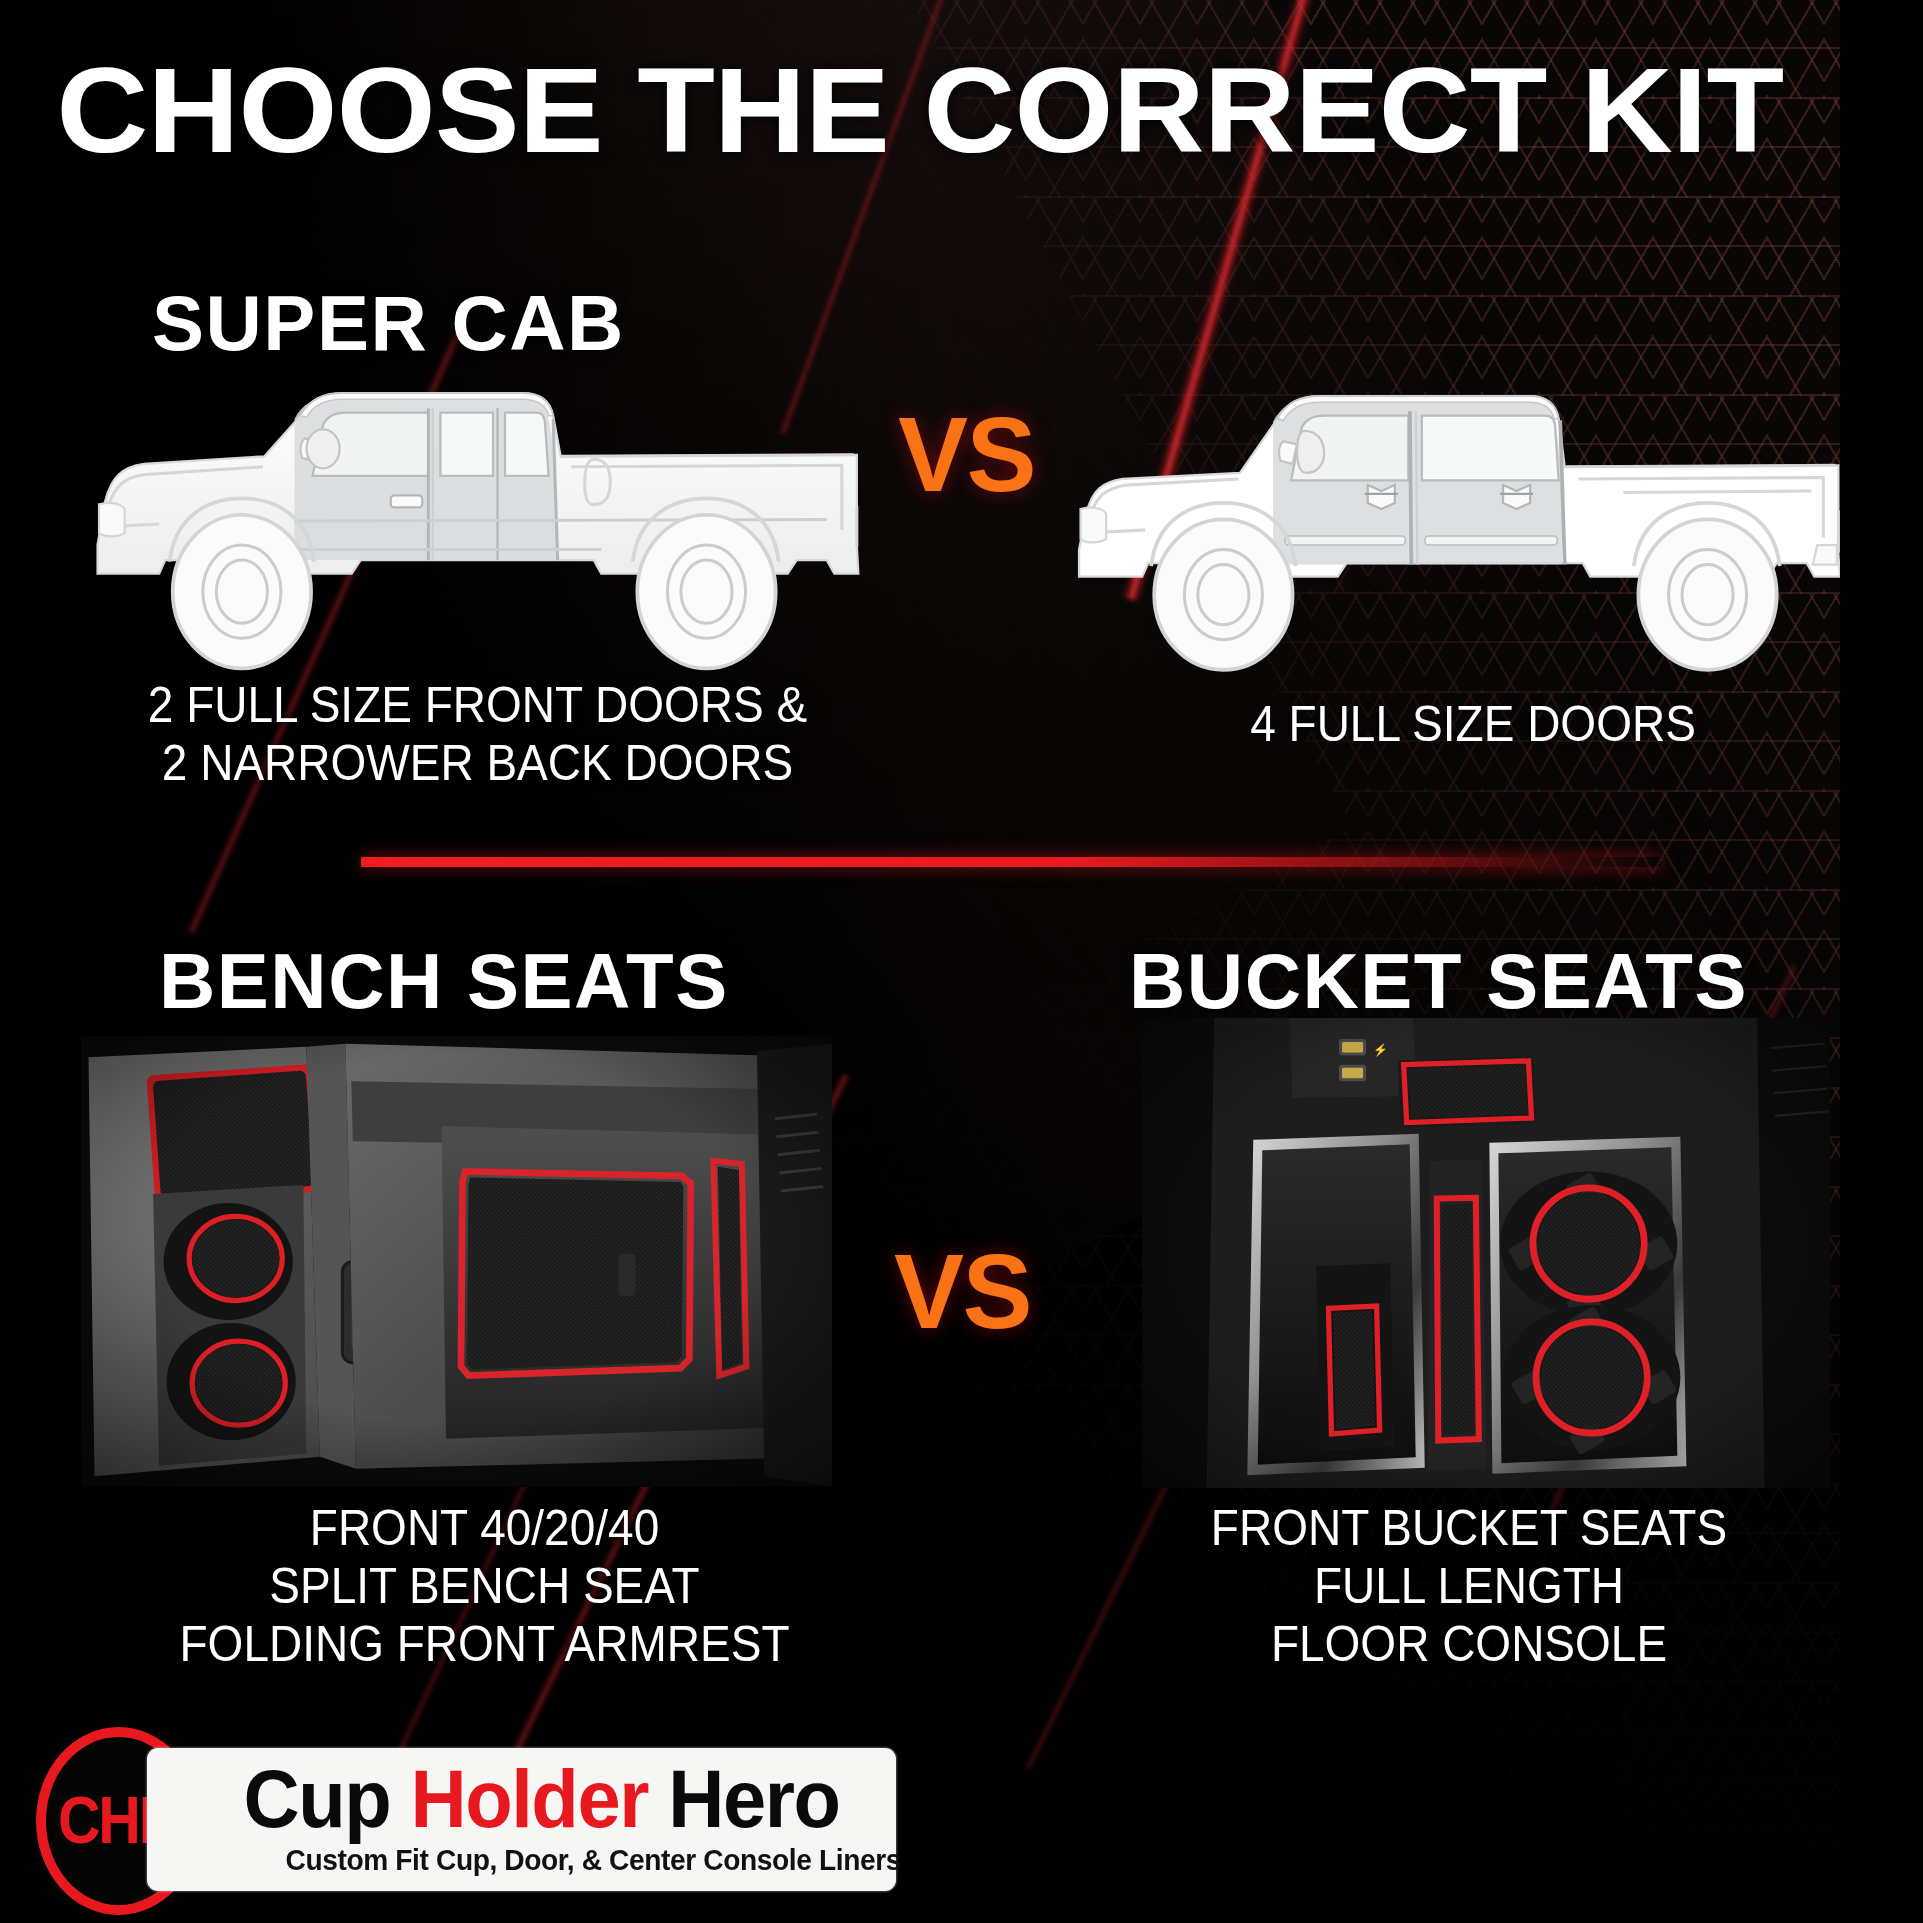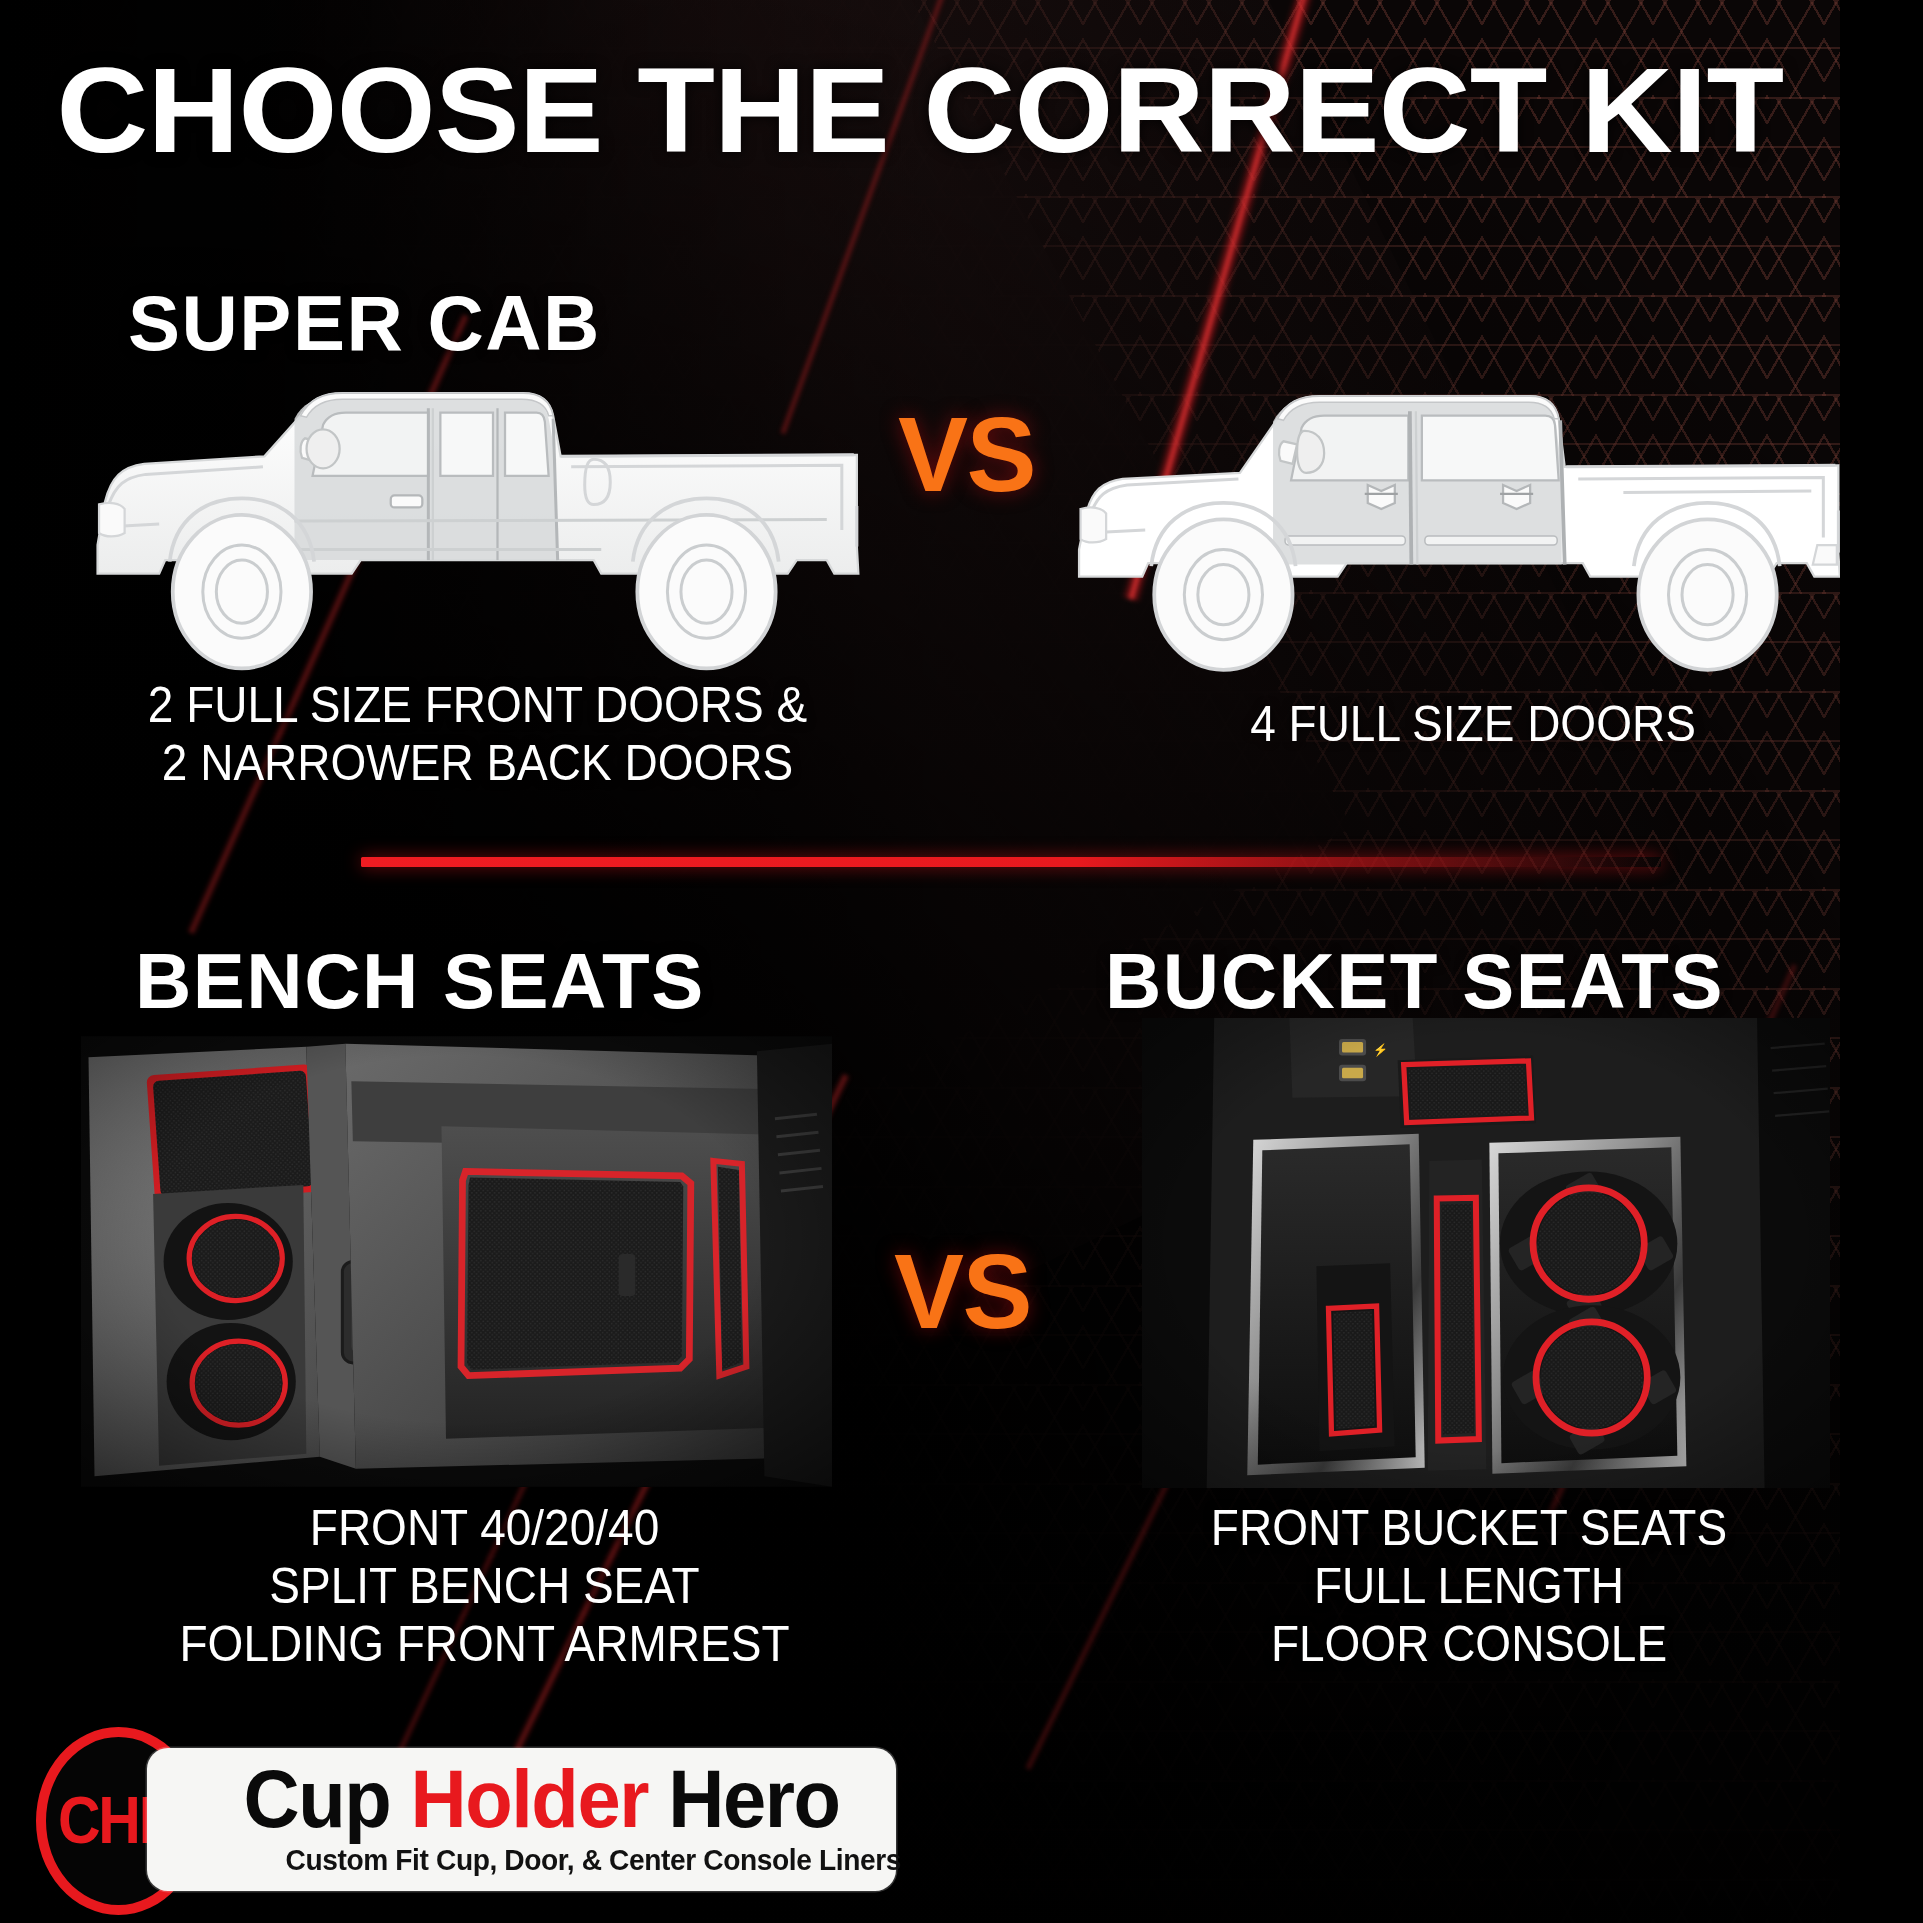--- a/index.html
+++ b/index.html
@@ -90,20 +90,21 @@
     white-space: nowrap;
   }
   .heading {
     position: absolute;
     color: #ffffff;
     font-size: 78px;
     font-weight: bold;
     letter-spacing: 1.5px;
     white-space: nowrap;
     text-shadow: 0 0 12px rgba(0,0,0,.85);
+    margin-left: 24px;
   }
   .h-supercab  { left: 128px;  top: 278px; }
   .h-supercrew { left: 1060px; top: 278px; }
   .h-bench     { left: 135px;  top: 936px; }
   .h-bucket    { left: 1105px; top: 936px; }
 
   .caption {
     position: absolute;
     color: #ffffff;
     font-size: 50px;
@@ -177,21 +178,21 @@
     font-size: 59px;
     font-weight: bold;
     letter-spacing: -2.3px;
     transform: scaleY(1.12);
   }
   .logo-plate {
     position: absolute;
     left: 111px; top: 21px;
     width: 749px; height: 143px;
     background: #f6f6f4;
-    border-radius: 21px;
+    border-radius: 11px;
     box-shadow: 0 0 0 1.5px rgba(255,255,255,.2);
     text-decoration: underline;
   }
   .logo-brand {
     position: absolute;
     left: 84px; top: 4.5px;
     font-size: 81px;
     font-weight: bold;
     letter-spacing: -1.5px;
     white-space: nowrap;

